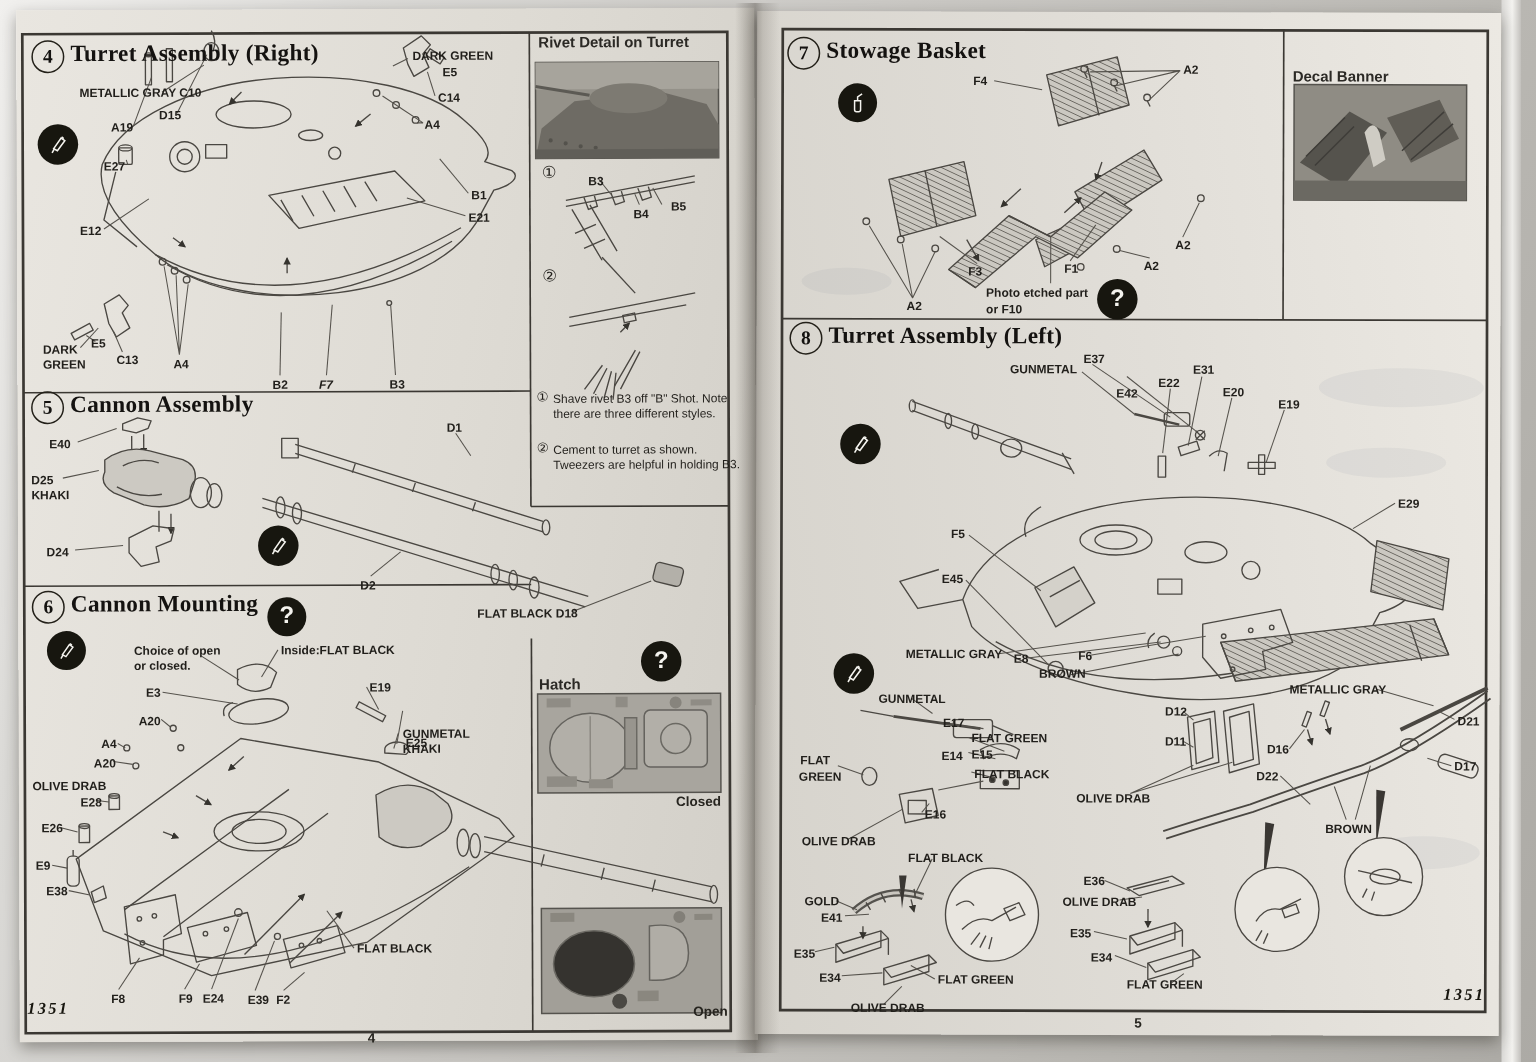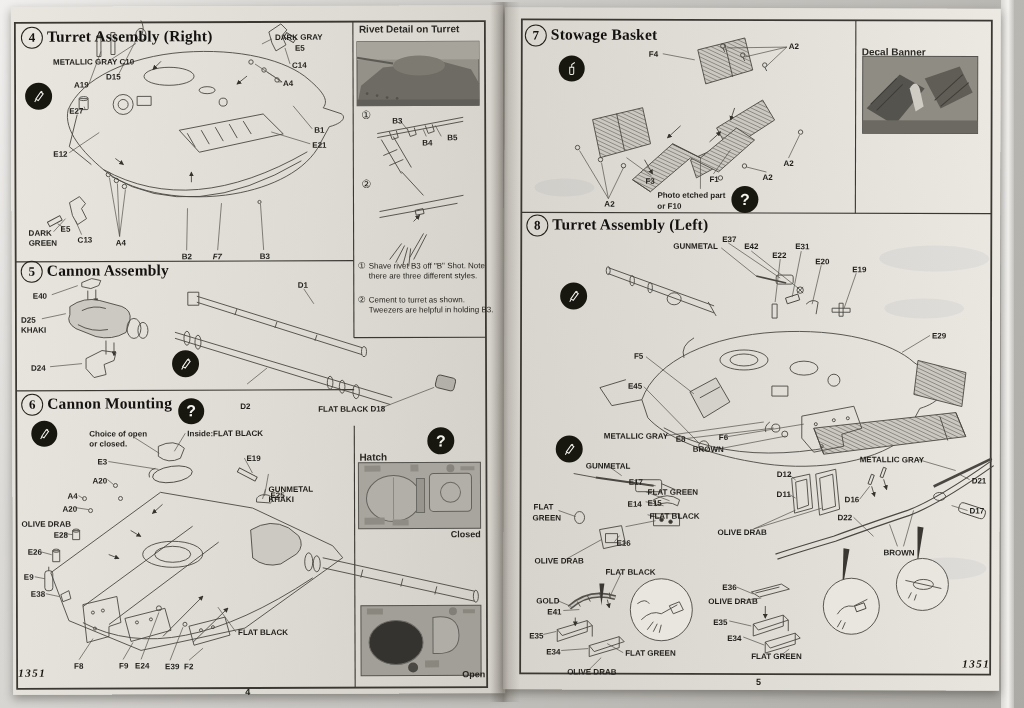--- a/index.html
+++ b/index.html
@@ -276,21 +276,21 @@
   <div class="icon" style="left:14px;top:76px;width:27px;height:27px">
     <svg width="17" height="17" viewBox="0 0 24 24">
       <g stroke="#f4f3ee" fill="none" stroke-width="1.5">
         <path d="M8 16 L15 6 l3.5 2.5 L11.5 18 Z"></path>
           <path d="M8.5 16.5 l-2 3.5"></path>
           <path d="M15.5 5 l2 1.5"></path>
       </g>
     </svg>
   </div>
   <div class="labels">
-      <span class="plabel" style="left: 264px; top: 27px;">DARK GRAY</span>
+      <span class="plabel" style="left: 264px; top: 27px;">DARK GREEN</span>
       <span class="plabel" style="left: 284px; top: 38px;">E5</span>
       <span class="plabel" style="left: 42px; top: 51px;">METALLIC GRAY C10</span>
       <span class="plabel" style="left: 95px; top: 66px;">D15</span>
       <span class="plabel" style="left: 63px; top: 74px;">A19</span>
       <span class="plabel" style="left: 281px; top: 55px;">C14</span>
       <span class="plabel" style="left: 272px; top: 73px;">A4</span>
       <span class="plabel" style="left: 58px; top: 100px;">E27</span>
       <span class="plabel" style="left: 303px; top: 120px;">B1</span>
       <span class="plabel" style="left: 301px; top: 135px;">E21</span>
       <span class="plabel" style="left: 42px; top: 143px;">E12</span>
@@ -331,21 +331,21 @@
           <path d="M15.5 5 l2 1.5"></path>
       </g>
     </svg>
   </div>
   <div class="labels">
       <span class="plabel" style="left: 21px; top: 285px;">E40</span>
       <span class="plabel" style="left: 9px; top: 309px;">D25</span>
       <span class="plabel" style="left: 9px; top: 319px;">KHAKI</span>
       <span class="plabel" style="left: 19px; top: 357px;">D24</span>
       <span class="plabel" style="left: 286px; top: 275px;">D1</span>
-      <span class="plabel" style="left: 228px; top: 396px;">D2</span>
+      <span class="plabel" style="left: 228px; top: 380px;">D2</span>
       <span class="plabel" style="left: 306px; top: 399px;">FLAT BLACK D18</span>
     </div>
 
   <div class="stepnum" style="left:9px;top:387px">6</div>
   <div class="step-title" style="left:35px;top:388px">Cannon Mounting</div>
   <div class="icon" style="left:166px;top:392px;width:26px;height:26px">
     <span>?</span>
   </div>
   <div class="icon" style="left:19px;top:414px;width:26px;height:26px">
     <svg width="16" height="16" viewBox="0 0 24 24">
@@ -654,21 +654,21 @@
       <g stroke="#f4f3ee" fill="none" stroke-width="1.5">
         <path d="M8 16 L15 6 l3.5 2.5 L11.5 18 Z"></path>
           <path d="M8.5 16.5 l-2 3.5"></path>
           <path d="M15.5 5 l2 1.5"></path>
       </g>
     </svg>
   </div>
   <div class="labels">
       <span class="plabel" style="left: 169px; top: 234px;">GUNMETAL</span>
       <span class="plabel" style="left: 218px; top: 227px;">E37</span>
-      <span class="plabel" style="left: 240px; top: 234px;">E42</span>
+      <span class="plabel" style="left: 240px; top: 250px;">E42</span>
       <span class="plabel" style="left: 268px; top: 243px;">E22</span>
       <span class="plabel" style="left: 291px; top: 234px;">E31</span>
       <span class="plabel" style="left: 311px; top: 249px;">E20</span>
       <span class="plabel" style="left: 348px; top: 257px;">E19</span>
       <span class="plabel" style="left: 428px; top: 323px;">E29</span>
       <span class="plabel" style="left: 130px; top: 344px;">F5</span>
       <span class="plabel" style="left: 124px; top: 374px;">E45</span>
       <span class="plabel" style="left: 100px; top: 424px;">METALLIC GRAY</span>
       <span class="plabel" style="left: 172px; top: 427px;">E8</span>
       <span class="plabel" style="left: 215px; top: 425px;">F6</span>

